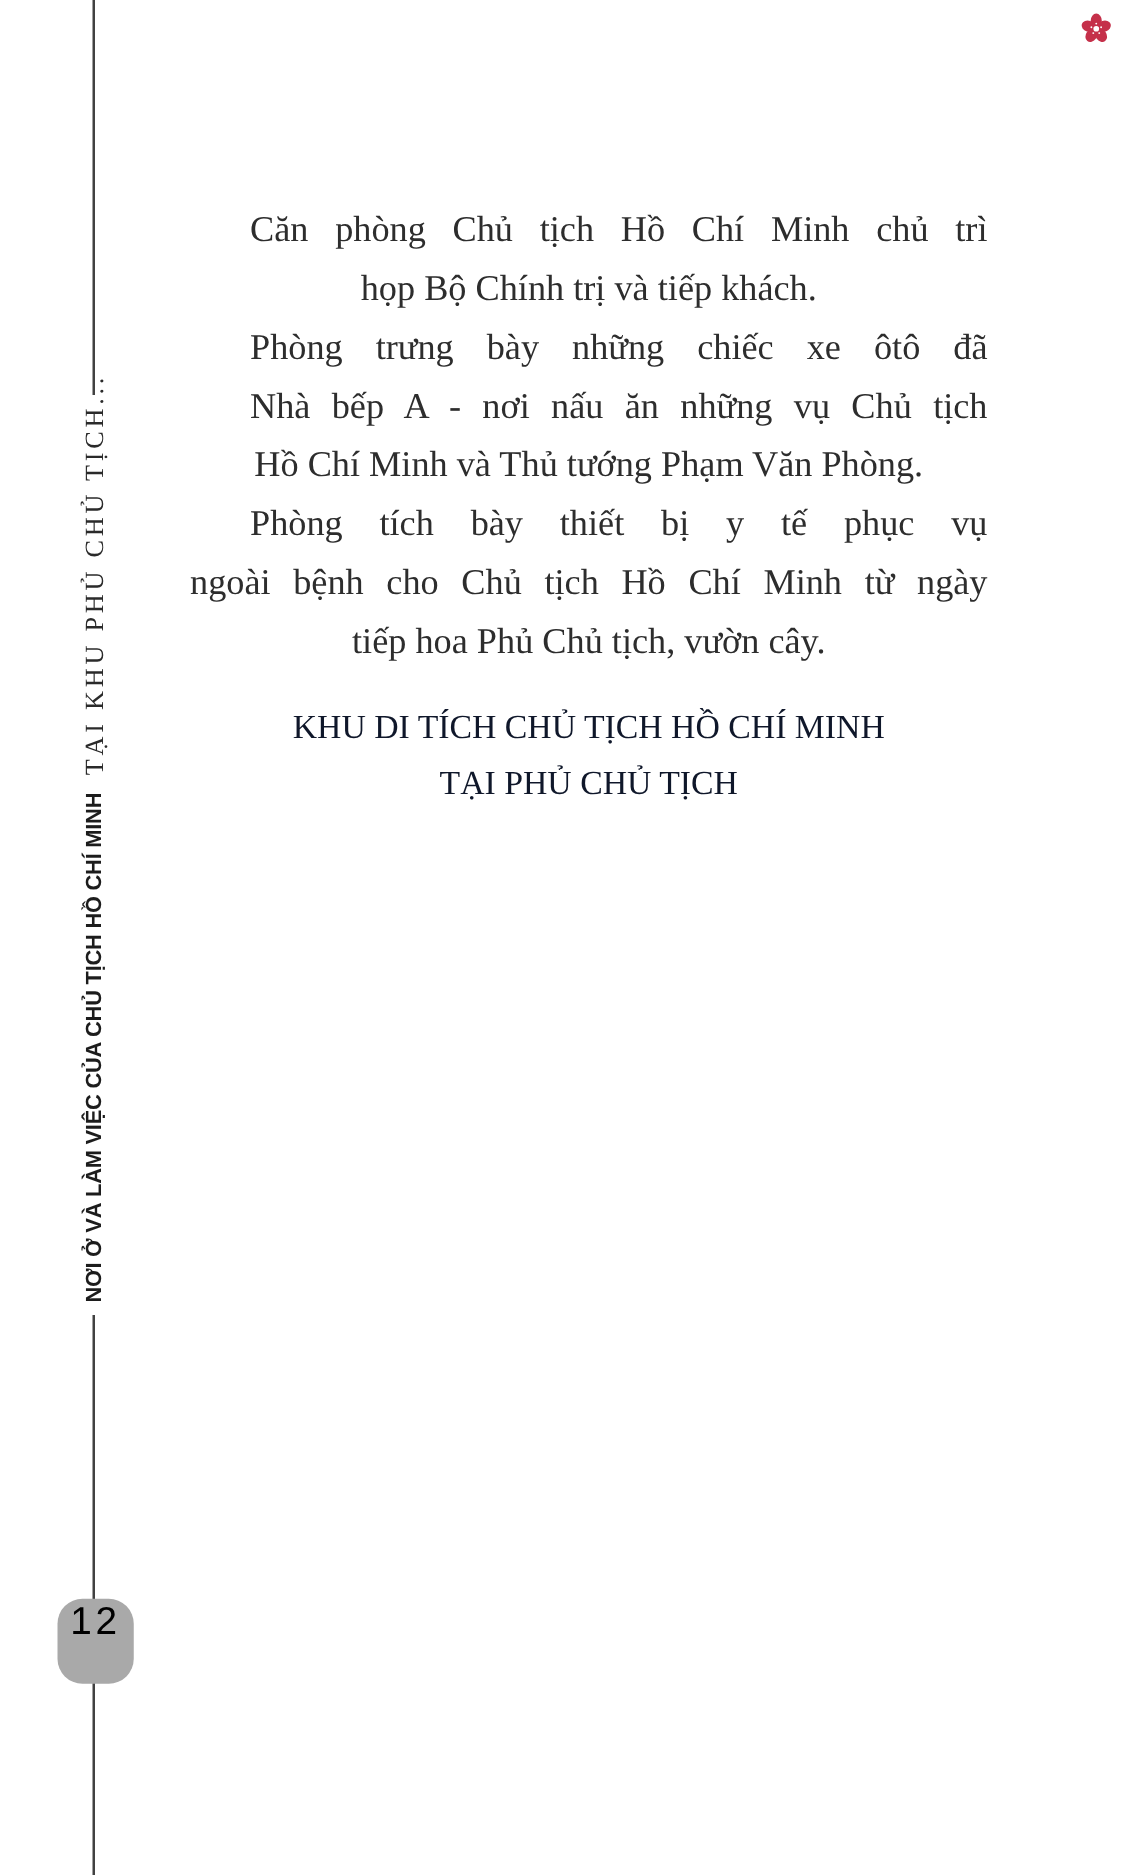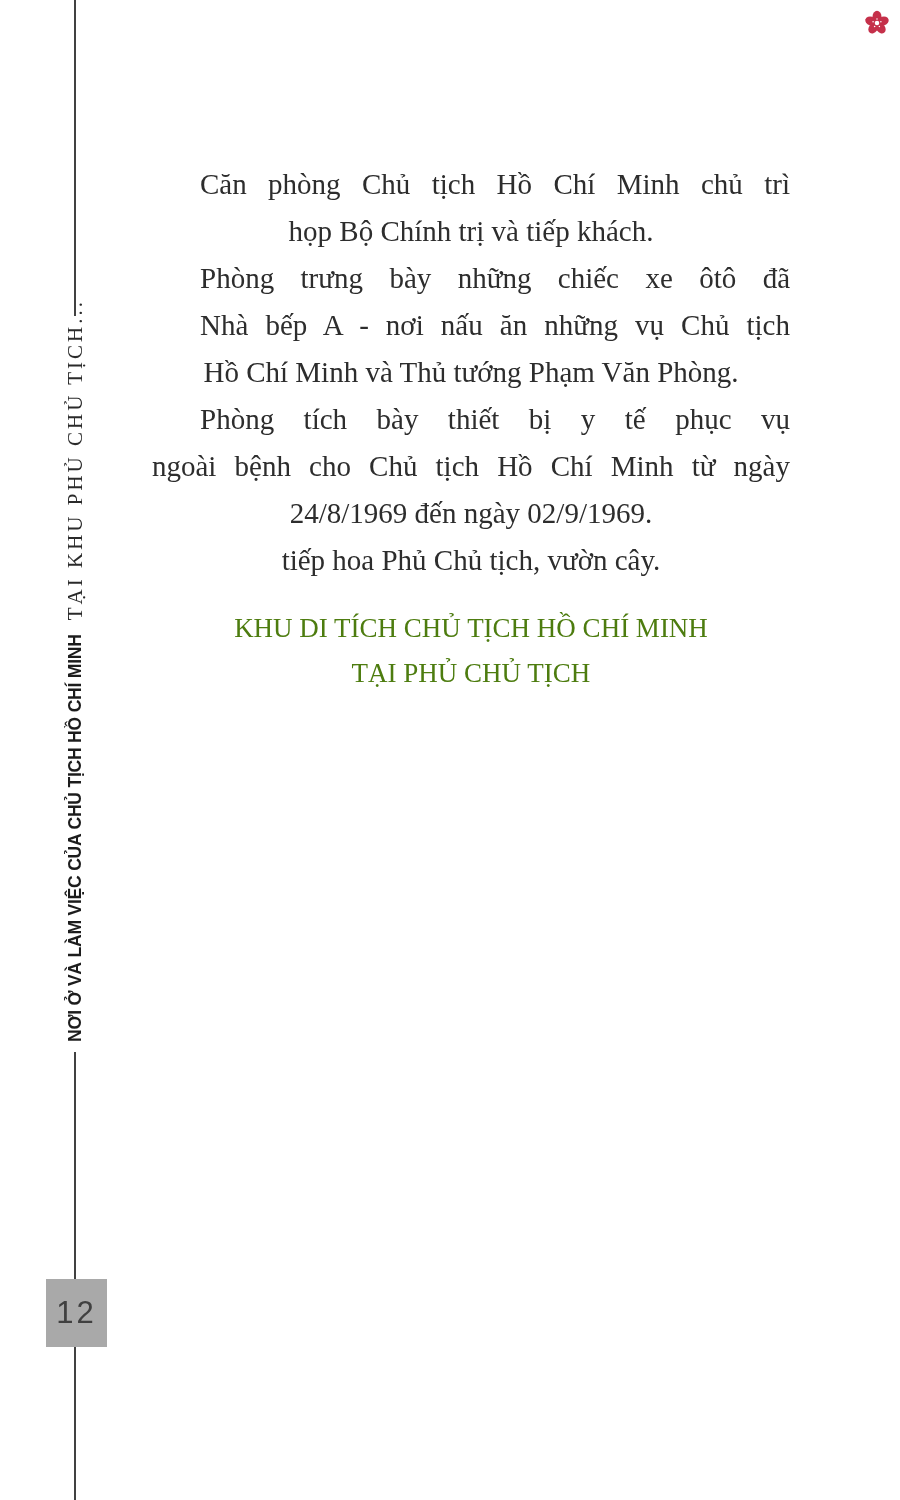--- a/index.html
+++ b/index.html
@@ -72,39 +72,40 @@
   }
   .line { text-align: center; }
   .line.fill { text-align: justify; text-align-last: justify; }
   .line.indent { text-indent: 48px; }
 
   .attribution {
     margin-top: 22px;
     text-align: center;
     font-size: 27px;
     line-height: 45px;
-    color: #4d7c0f;
+    color: #0f172a;
   }
 
   
   .page-badge {
     position: absolute;
     left: 46px;
     top: 1279px;
     width: 61px;
     height: 68px;
     background: #a9a9a9;
     z-index: 2;
     display: flex;
-    align-items: center;
+    align-items: flex-start;
     justify-content: center;
     font-family: "Liberation Sans", "DejaVu Sans", sans-serif;
     font-size: 31px;
     letter-spacing: 3px;
-    color: #404040;
+    color: #000000;
+    border-radius: 20px;
   }
 </style>
 </head>
 <body>
 
 <div class="rule rule-top"></div>
 <div class="rule rule-bottom"></div>
 
 <div class="sidebar-title">
   <span class="bold-part">NƠI Ở VÀ LÀM VIỆC CỦA CHỦ TỊCH HỒ CHÍ MINH</span>
@@ -128,21 +129,20 @@
 </svg>
 
 <div class="content">
   <div class="line fill indent">Căn phòng Chủ tịch Hồ Chí Minh chủ trì</div>
   <div class="line">họp Bộ Chính trị và tiếp khách.</div>
   <div class="line fill indent">Phòng trưng bày những chiếc xe ôtô đã</div>
   <div class="line fill indent">Nhà bếp A - nơi nấu ăn những vụ Chủ tịch</div>
   <div class="line">Hồ Chí Minh và Thủ tướng Phạm Văn Phòng.</div>
   <div class="line fill indent">Phòng tích bày thiết bị y tế phục vụ</div>
   <div class="line fill">ngoài bệnh cho Chủ tịch Hồ Chí Minh từ ngày</div>
-  <div class="line">24/8/1969 đến ngày 02/9/1969.</div>
   <div class="line">tiếp hoa Phủ Chủ tịch, vườn cây.</div>
 
   <div class="attribution">
     <div>KHU DI TÍCH CHỦ TỊCH HỒ CHÍ MINH</div>
     <div>TẠI PHỦ CHỦ TỊCH</div>
   </div>
 </div>
 
 <div class="page-badge">
   <span>12</span>

